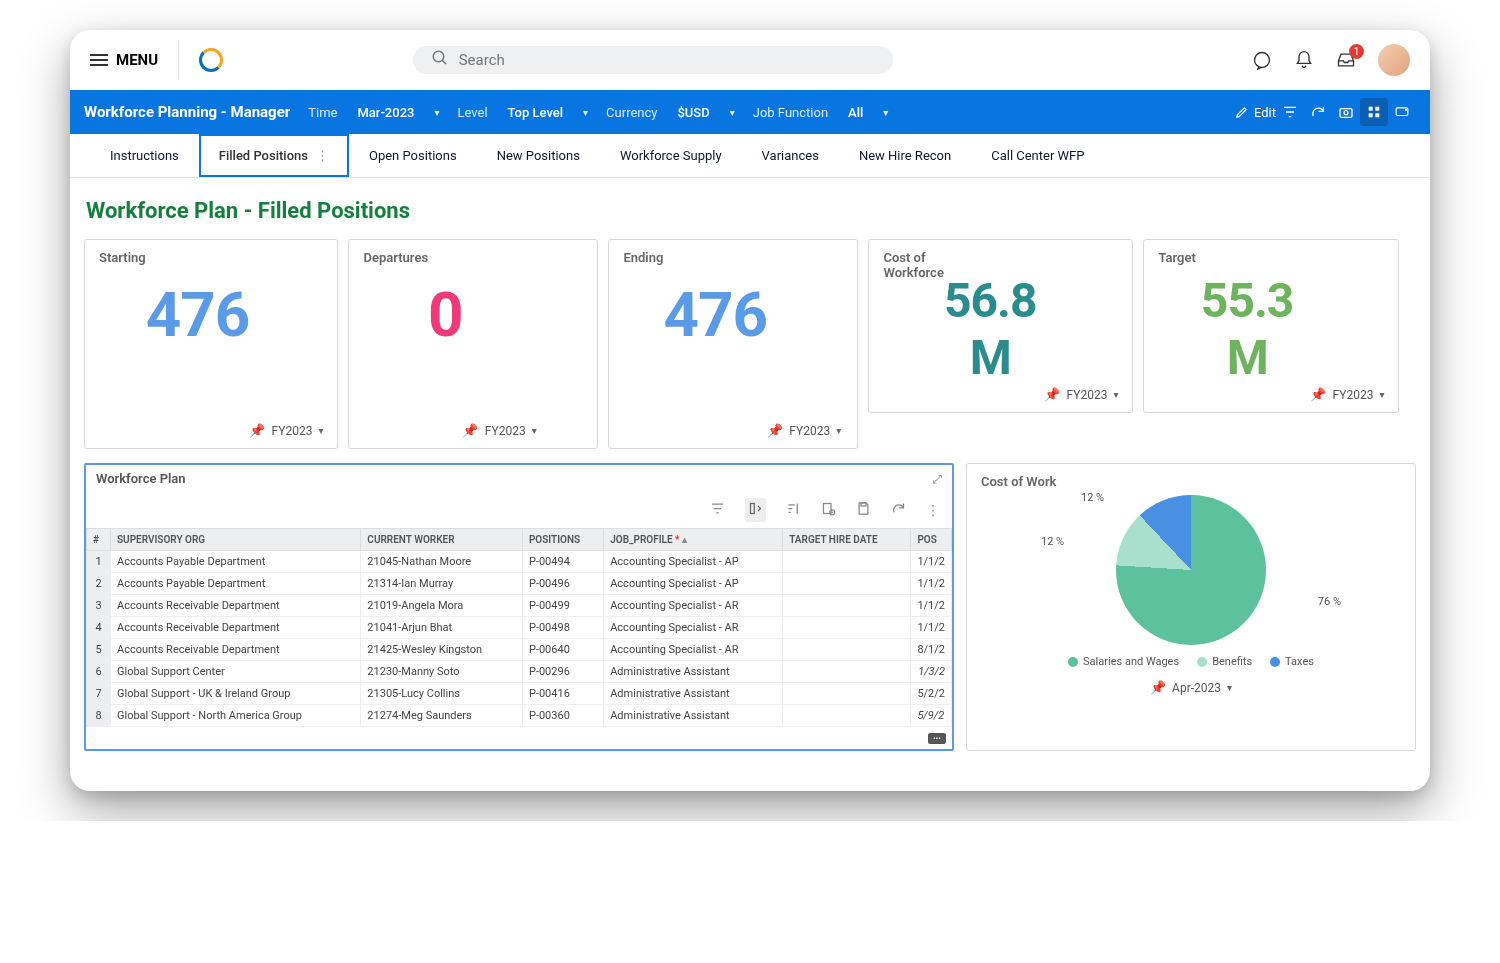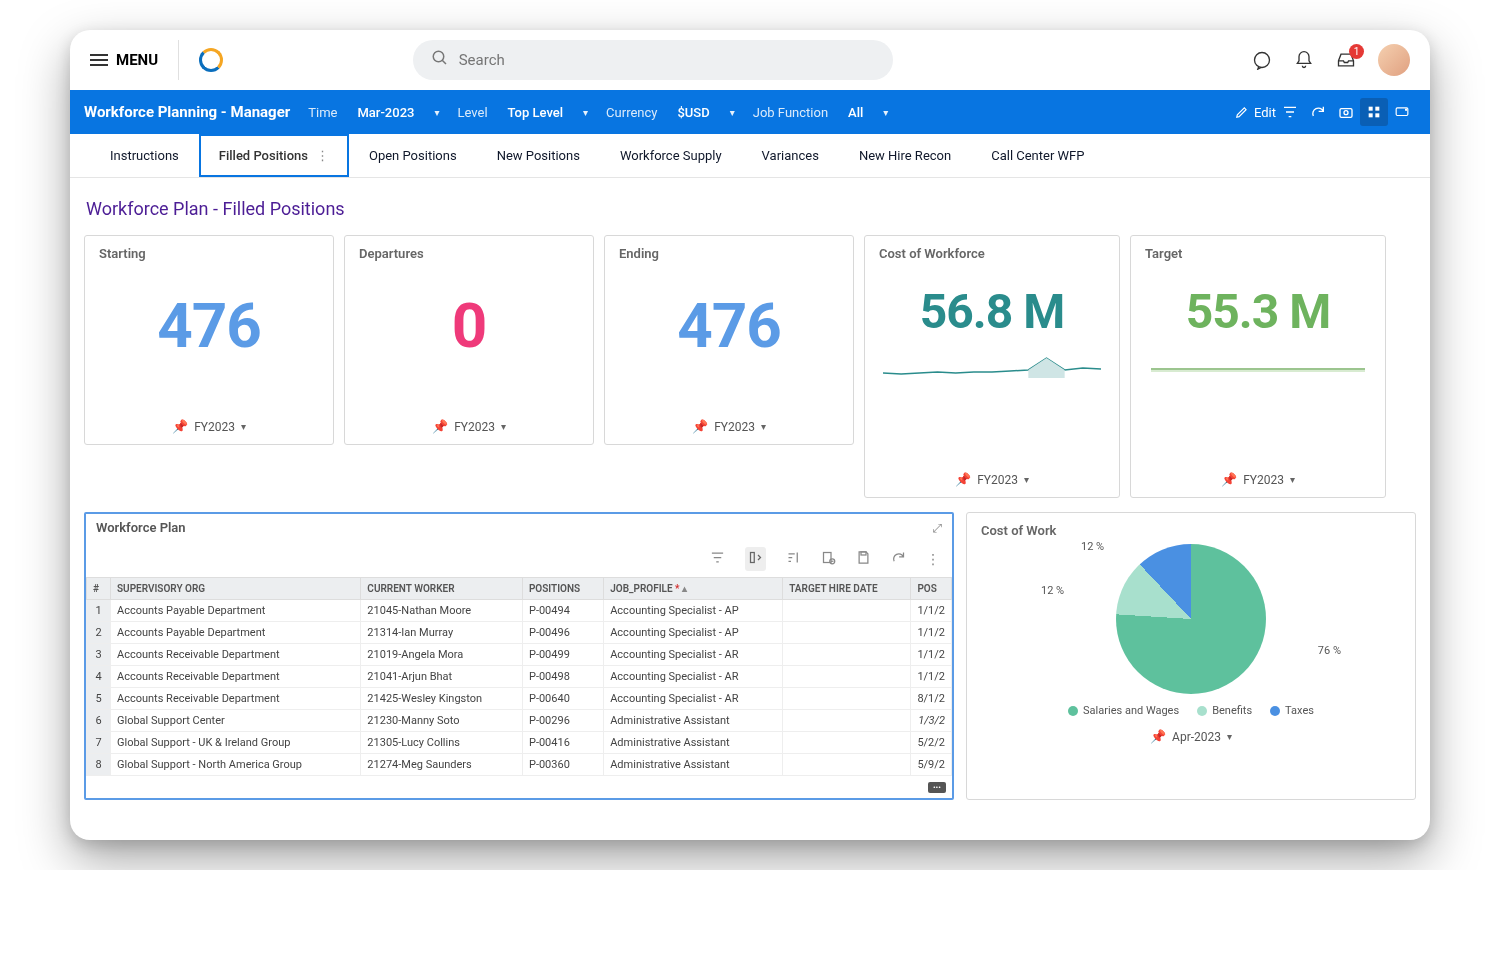--- a/index.html
+++ b/index.html
@@ -4,21 +4,21 @@
 <style>
 *{box-sizing:border-box;margin:0;padding:0;font-family:-apple-system,BlinkMacSystemFont,"Segoe UI",Roboto,Arial,sans-serif}
 body{background:#fff;padding:30px}
 .frame{width:1360px;margin:0 auto;border-radius:20px;overflow:hidden;box-shadow:0 20px 50px rgba(0,0,0,.35),0 5px 15px rgba(0,0,0,.15);background:#fff}
 .topbar{display:flex;align-items:center;height:60px;padding:0 20px;gap:20px}
 .menu-btn{display:flex;align-items:center;gap:8px;font-weight:700;font-size:15px;cursor:pointer}
 .hamburger{display:inline-flex;flex-direction:column;gap:3px}
 .hamburger span{width:18px;height:2px;background:#333}
 .divider{width:1px;height:40px;background:#e0e0e0}
 .logo{width:24px;height:24px;border-radius:50%;position:relative;border:3px solid #0a6ebd;border-top-color:#f5a623;border-right-color:#f5a623}
-.search{flex:0 0 480px;margin-left:auto;margin-right:auto;display:flex;align-items:center;gap:10px;background:#eef0f2;border-radius:24px;height:40px;padding:0 18px}
+.search{flex:0 0 480px;margin-left:auto;margin-right:auto;display:flex;align-items:center;gap:10px;background:#eef0f2;border-radius:24px;height:28px;padding:0 18px}
 .search input{border:none;background:transparent;outline:none;font-size:15px;flex:1;color:#666}
 .topbar-icons{display:flex;align-items:center;gap:22px;margin-left:auto}
 .icon{width:20px;height:20px;display:inline-flex;align-items:center;justify-content:center;cursor:pointer}
 .badge-wrap{position:relative}
 .badge{position:absolute;top:-6px;right:-8px;background:#e53935;color:#fff;font-size:10px;width:15px;height:15px;border-radius:50%;display:flex;align-items:center;justify-content:center}
 .avatar{width:32px;height:32px;border-radius:50%;background:linear-gradient(135deg,#f5d0b0,#e0a080)}
 .bluebar{background:#0875e1;color:#fff;display:flex;align-items:center;height:44px;padding:0 14px;gap:18px;font-size:13px}
 .bluebar .title{font-weight:700;font-size:15px}
 .filter{display:flex;align-items:center;gap:20px;cursor:pointer;font-size:13px}
 .filter .lbl{opacity:.85;font-weight:400}
@@ -26,25 +26,25 @@
 .chev{font-size:10px;opacity:.9}
 .bluebar-right{margin-left:auto;display:flex;align-items:center;gap:0}
 .edit-btn{display:flex;align-items:center;gap:5px;font-size:13px;cursor:pointer}
 .tool-icon{width:28px;height:28px;display:flex;align-items:center;justify-content:center;cursor:pointer;border-radius:3px}
 .tool-icon.active{background:#0a5fb5}
 .tabs{display:flex;align-items:center;border-bottom:1px solid #e5e5e5;padding:0 20px;gap:0}
 .tab{padding:14px 20px;font-size:13px;color:#0f172a;cursor:pointer;position:relative}
 .tab.active{border:2px solid #0875e1;color:#333;font-weight:500;padding:12px 18px;display:flex;align-items:center;gap:8px}
 .tab-menu{color:#888;cursor:pointer}
 .content{padding:14px 14px 40px}
-.section-title{color:#4c1d95;font-size:18px;font-weight:400;margin:6px 0 16px 2px}
+.section-title{color:#15803d;font-size:22px;font-weight:700;margin:6px 0 16px 2px}
 .kpi-row{display:flex;gap:10px;margin-bottom:14px}
-.kpi{border:1px solid #d8d8d8;border-radius:3px;padding:10px 14px;display:flex;flex-direction:column;position:relative}
+.kpi{border:1px solid #d8d8d8;border-radius:3px;padding:10px 14px;display:flex;flex-direction:row;position:relative}
 .kpi.w1{flex:0 0 250px;height:210px}
-.kpi.w2{flex:0 0 256px;height:263px}
+.kpi.w2{flex:0 0 256px;height:174px}
 .kpi-label{font-size:13px;color:#666;font-weight:600}
 .kpi-value{font-size:62px;font-weight:700;text-align:center;margin-top:28px;letter-spacing:-1px}
 .blue{color:#5b9be6}
 .pink{color:#ef3a7a}
 .teal{color:#2a8c8c}
 .green{color:#6eb35e}
 .kpi-foot{margin-top:auto;text-align:center;font-size:12px;color:#555;display:flex;align-items:center;justify-content:center;gap:6px;cursor:pointer}
 .pin{color:#0875e1;font-size:13px}
 .spark{height:34px;margin:8px 4px 0;position:relative}
 .spark svg{width:100%;height:100%}
@@ -359,21 +359,21 @@
                 <td></td>
                 <td style="text-align: right;">5/2/2</td>
               </tr>
               <tr>
                 <td style="text-align: center; background: rgb(236, 238, 240);">8</td>
                 <td>Global Support - North America Group</td>
                 <td>21274-Meg Saunders</td>
                 <td>P-00360</td>
                 <td>Administrative Assistant</td>
                 <td></td>
-                <td style="text-align: center;">5/9/2</td>
+                <td style="text-align: left; font-style: italic;">5/9/2</td>
               </tr>
             </tbody>
         </table>
         <div class="tc-foot">
             <span class="tag">•••</span>
           </div>
       </div>
 
       <div class="pie-card">
         <div class="kpi-label">Cost of Work</div>

